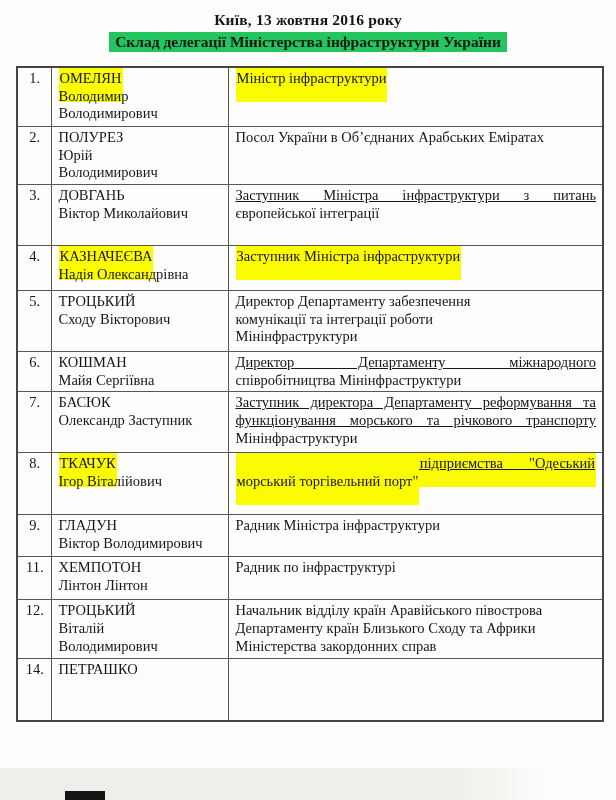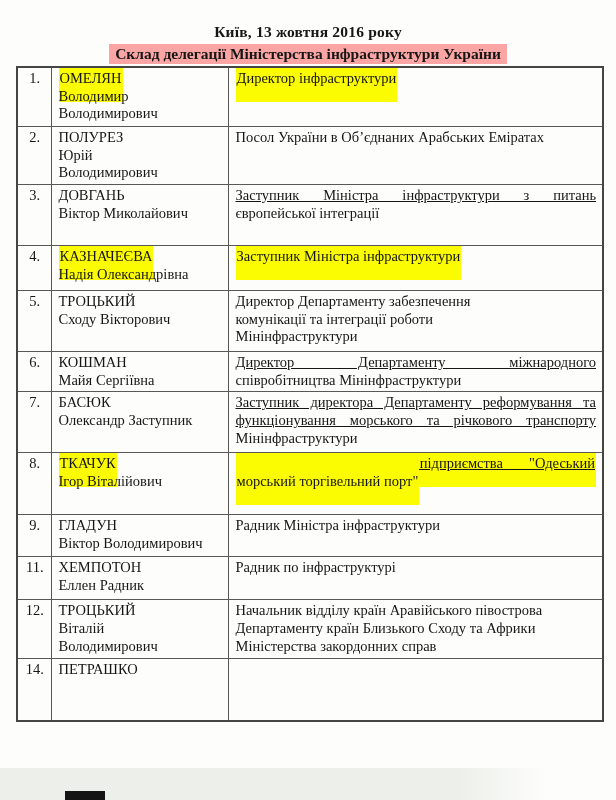--- a/index.html
+++ b/index.html
@@ -4,24 +4,24 @@
 <style>
   html,body{margin:0;padding:0;}
   body{
     width:616px;height:800px;position:relative;overflow:hidden;
     background:#fdfdfc;
     font-family:"Liberation Serif","DejaVu Serif",serif;
     color:#161616;
   }
   .page{position:absolute;inset:0;}
   
-  .doc-header{padding-top:22px;text-align:center;line-height:1.3;}
+  .doc-header{padding-top:10px;text-align:center;line-height:1.3;}
   .date-line{font-weight:bold;font-size:15.5px;letter-spacing:.2px;}
   .title-line{margin-top:2px;font-weight:bold;font-size:15.5px;}
-  .title-line .hl-wrap{background:#fca5a5;padding:1px 6px 2px 6px;}
+  .title-line .hl-wrap{background:#22c55e;padding:1px 6px 2px 6px;}
   
   table.delegation{
     position:absolute;left:16px;top:66px;width:586px;
     border-collapse:collapse;table-layout:fixed;
     font-size:14.5px;line-height:1.22;
   }
   table.delegation td{
     border:1px solid #585858;vertical-align:top;
     padding:2px 6px 2px 7px;overflow:hidden;
   }
@@ -77,21 +77,21 @@
     </colgroup>
     <tbody>
         <tr>
           <td class="num">1.</td>
           <td class="name">
             <div><span class="hl">ОМЕЛЯН</span></div>
             <div>Володимир</div>
             <div>Володимирович</div>
           </td>
           <td class="pos">
-            <div class="pos-line"><span class="hl">Директор інфраструктури</span></div>
+            <div class="pos-line"><span class="hl">Міністр інфраструктури</span></div>
           </td>
         </tr>
         <tr>
           <td class="num">2.</td>
           <td class="name">
             <div><span>ПОЛУРЕЗ</span></div>
             <div>Юрій</div>
             <div>Володимирович</div>
           </td>
           <td class="pos">
@@ -172,21 +172,21 @@
             <div>Віктор Володимирович</div>
           </td>
           <td class="pos">
             <div class="pos-line"><span>Радник Міністра інфраструктури</span></div>
           </td>
         </tr>
         <tr>
           <td class="num">11.</td>
           <td class="name">
             <div><span>ХЕМПОТОН</span></div>
-            <div>Еллен Радник</div>
+            <div>Лінтон Лінтон</div>
           </td>
           <td class="pos">
             <div class="pos-line"><span>Радник по інфраструктурі</span></div>
           </td>
         </tr>
         <tr>
           <td class="num">12.</td>
           <td class="name">
             <div><span>ТРОЦЬКИЙ</span></div>
             <div>Віталій</div>

